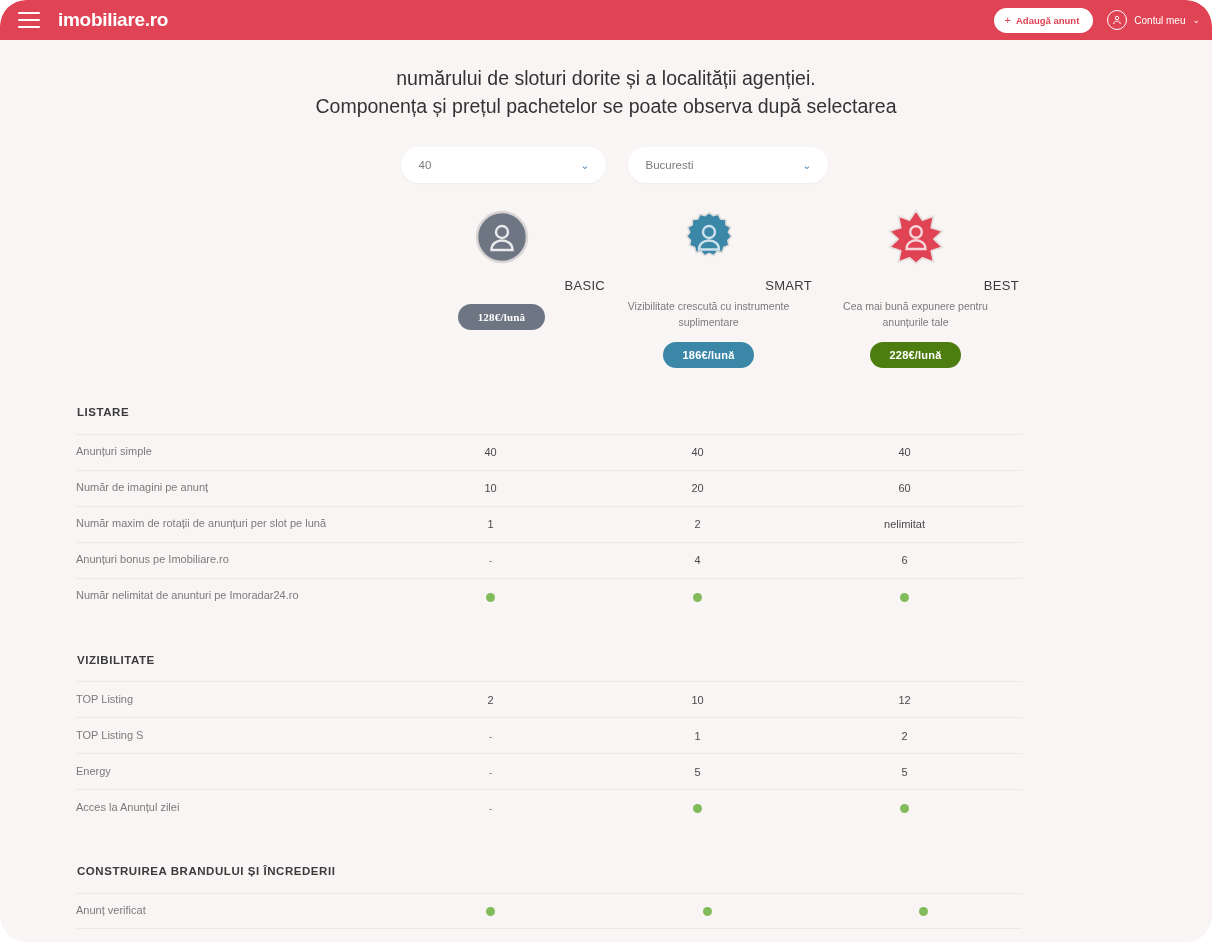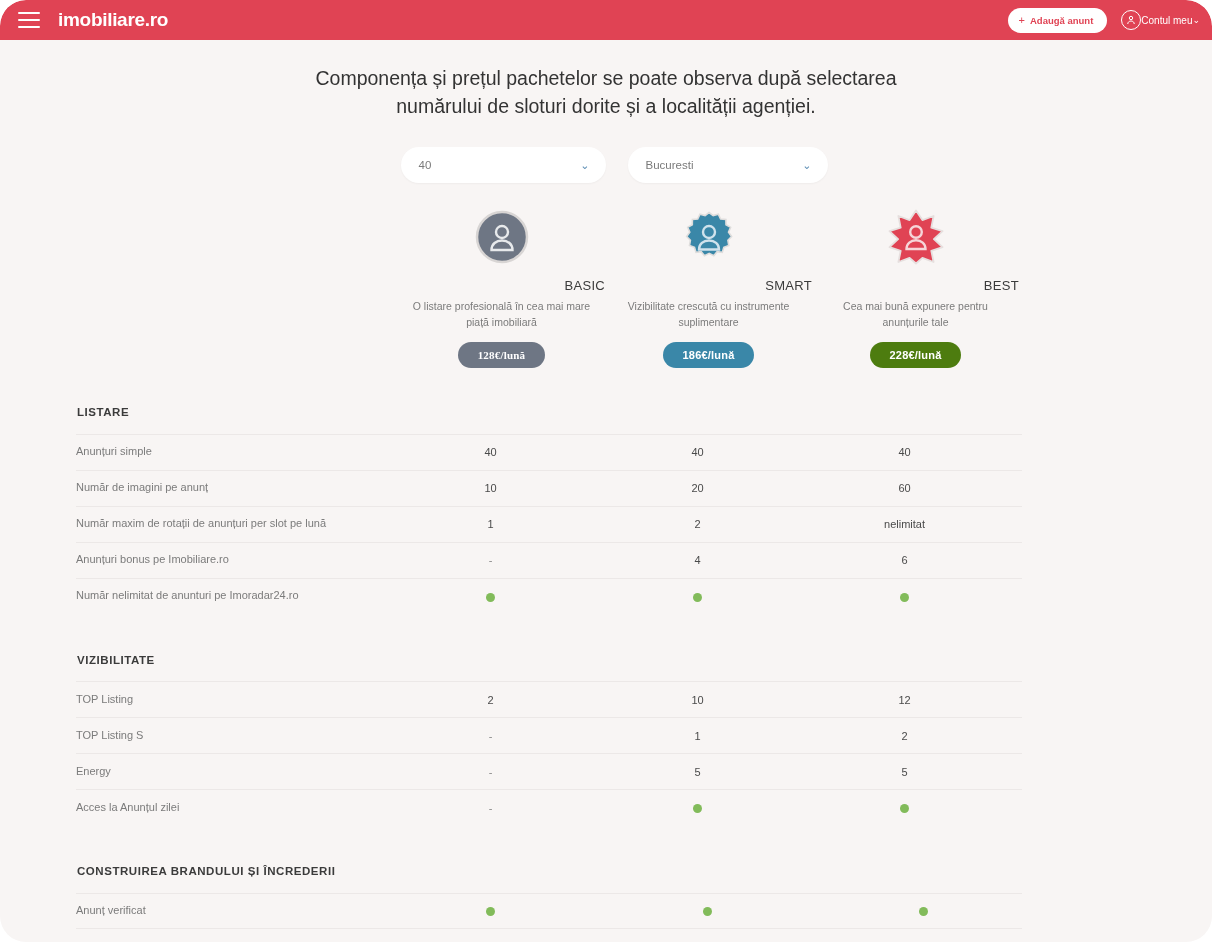--- a/index.html
+++ b/index.html
@@ -45,21 +45,21 @@
     font-size: 9.5px;
     font-weight: bold;
     border: none;
     border-radius: 14px;
     padding: 7px 14px 7px 11px;
     display: flex; align-items: center; gap: 5px;
     cursor: pointer;
     white-space: nowrap;
   }
   .add-btn .plus { font-size: 11px; line-height: 1; font-weight: normal; }
-  .account { display: flex; align-items: center; cursor: pointer; padding-right: 8px; }
+  .account { display: flex; align-items: center; gap: 7px; cursor: pointer; padding-right: 8px; }
   .avatar {
     width: 20px; height: 20px; border-radius: 50%;
     border: 1.4px solid #ffffff;
     display: flex; align-items: center; justify-content: center;
   }
   .account-label { color: #ffffff; font-size: 10px; white-space: nowrap; }
   .caret-w { color: #ffffff; font-size: 9px; line-height: 1; }
 
   
   .intro {
@@ -201,22 +201,22 @@
             <path d="M5.5 20c0-3.6 2.9-6 6.5-6s6.5 2.4 6.5 6"></path>
           </svg>
         </span>
         <span class="account-label">Contul meu</span>
         <span class="caret-w">⌄</span>
       </div>
     </div>
   </div>
 
   <div class="intro">
+    <div>numărului de sloturi dorite și a localității agenției.</div>
     <div>Componența și prețul pachetelor se poate observa după selectarea</div>
-    <div>numărului de sloturi dorite și a localității agenției.</div>
   </div>
 
   <div class="selectors">
     <div class="select s1">
       <span>40</span>
       <span class="caret">⌄</span>
     </div>
     <div class="select s2">
       <span>Bucuresti</span>
       <span class="caret">⌄</span>
@@ -230,21 +230,20 @@
         <span>
           <svg width="54" height="54" viewBox="0 0 54 54">
             <circle cx="27" cy="27" r="25" fill="#6e7684"></circle>
             <circle cx="27" cy="27" r="25" fill="none" stroke="#d8d5d4" stroke-width="2.5"></circle>
             <circle cx="27" cy="22" r="6" fill="none" stroke="#e8eaec" stroke-width="2.4"></circle>
             <path d="M16.5 40c0-6 4.7-9.5 10.5-9.5S37.5 34 37.5 40z" fill="none" stroke="#e8eaec" stroke-width="2.4"></path>
           </svg>
         </span>
       </div>
       <div class="plan-name">BASIC</div>
-      <div class="plan-desc">O listare profesională în cea mai mare piață imobiliară</div>
       <div class="price-badge price-basic">128€/lună</div>
     </div>
 
     <div class="plan">
       <div class="plan-icon-wrap">
         <span>
           <svg width="54" height="54" viewBox="0 0 54 54">
             <g fill="#3a87a8" stroke="#dfdddc" stroke-width="1.6">
               <path d="M27 2.5l4.2 3.1 5.1-1.4 2.3 4.8 5.3.4.1 5.3 4.6 2.6-2.1 4.9 3.1 4.3-3.7 3.8.9 5.2-5 1.8-1.5 5.1-5.2-.7-3.3 4.1-4.6-2.5-4.7 2.5-3.3-4.1-5.2.7-1.5-5.1-5-1.8.9-5.2-3.7-3.8 3.1-4.3-2.1-4.9 4.6-2.6.1-5.3 5.3-.4 2.3-4.8 5.1 1.4z"></path>
             </g>

